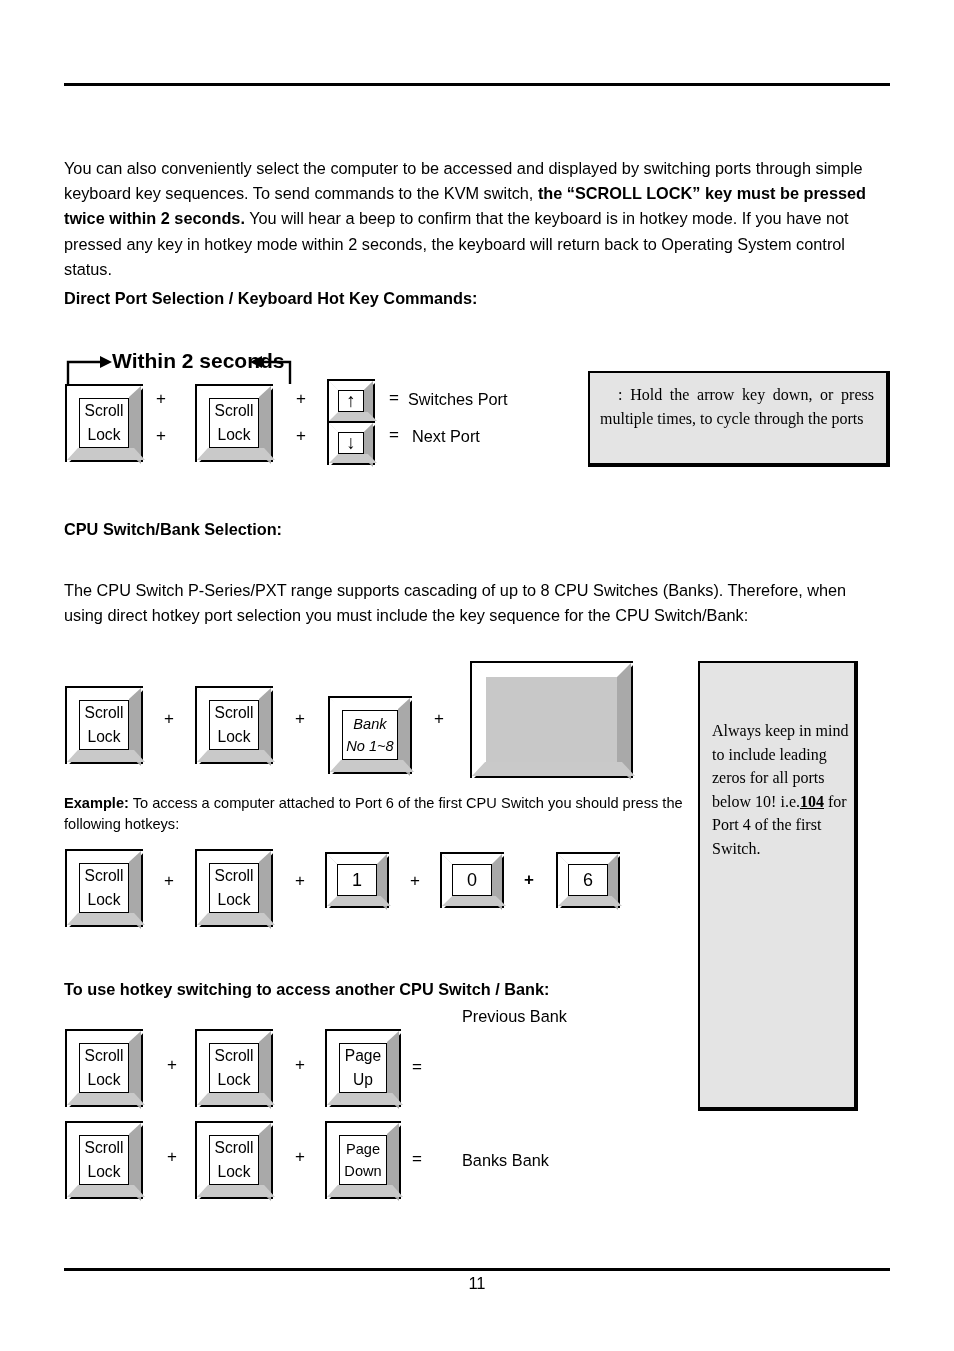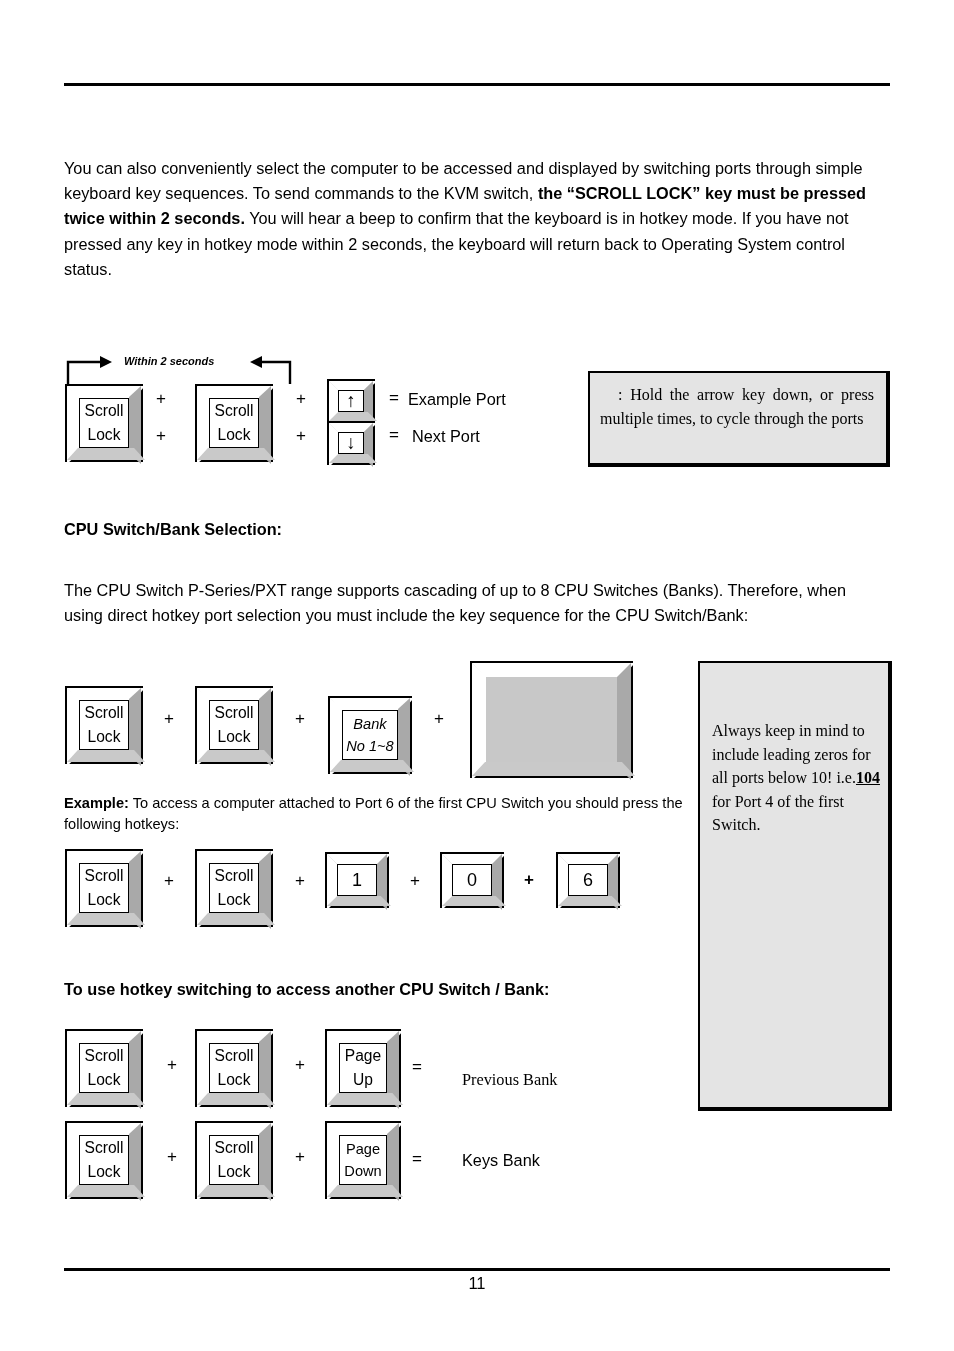--- a/index.html
+++ b/index.html
@@ -157,50 +157,50 @@
   }
   #note-arrowkey {
     left: 588px; top: 371px;
     width: 302px; height: 96px;
     padding: 10px 12px 8px 10px;
   }
   #note-arrowkey .txt { text-indent: 18px; }
 
   #note-leadingzeros {
     left: 698px; top: 661px;
-    width: 194px; height: 450px;
+    width: 160px; height: 450px;
     padding: 56px 2px 10px 12px;
   }
   #note-leadingzeros .txt { text-align: left; font-size: 16px; line-height: 23.6px; }
   #note-leadingzeros .txt u { text-decoration: underline; font-weight: bold; }
   #note-leadingzeros .blockb { font-weight: bold; display: block; margin-top: 23px; }
 
   
   #within-label {
     position: absolute;
-    left: 124px; top: 352px;
-    font-size: 11px;
+    left: 112px; top: 352px;
+    font-size: 21px;
     font-weight: bold;
     line-height: 18px;
     white-space: nowrap;
-    font-style: italic;
   }
   .anno-svg { position: absolute; left: 0; top: 0; overflow: visible; }
 </style>
 </head>
 <body>
 
 <div class="page">
 
   <div class="hrule" id="header-rule"></div>
 
   <div class="para" id="intro-para">
     <span>You can also conveniently select the computer to be accessed and displayed by switching ports through simple keyboard key sequences. To send commands to the KVM switch, </span><b>the “SCROLL LOCK” key must be pressed twice within 2 seconds.</b><span> You will hear a beep to confirm that the keyboard is in hotkey mode. If you have not pressed any key in hotkey mode within 2 seconds, the keyboard will return back to Operating System control status.</span>
   </div>
 
+  <div class="heading" id="heading-direct-port">Direct Port Selection / Keyboard Hot Key Commands:</div>
 
   <div>
 
     <svg class="anno-svg" width="954" height="1351">
 
       <path d="M 68 384 L 68 362 L 100 362" stroke="#000" stroke-width="2.4" fill="none"></path>
       <polygon points="100,356 112,362 100,368" fill="#000"></polygon>
 
       <path d="M 290 384 L 290 362 L 262 362" stroke="#000" stroke-width="2.4" fill="none"></path>
       <polygon points="262,356 250,362 262,368" fill="#000"></polygon>
@@ -258,21 +258,21 @@
         <i class="l" style="left:0;top:0;width:9px;height:44px; clip-path:polygon(0 0,100% 20%,100% 80%,0 100%);"></i>
         <i class="r" style="right:0;top:0;width:9px;height:44px; clip-path:polygon(100% 0,100% 100%,0 80%,0 20%);"></i>
         <i class="b" style="left:0;bottom:0;width:48px;height:9px; clip-path:polygon(19% 0,81% 0,100% 100%,0 100%);"></i>
       </div>
       <div class="face" style="left:9px; top:9px; right:9px; bottom:9px;">
         <div class="label">↓</div>
       </div>
     </div>
 
     <div class="op" style="left:385px; top:389px;">=</div>
-    <div class="res" style="left:408px; top:389px;">Example Port</div>
+    <div class="res" style="left:408px; top:389px;">Switches Port</div>
 
     <div class="op" style="left:385px; top:426px;">=</div>
     <div class="res" style="left:412px; top:426px;">Next Port</div>
   </div>
 
   <div class="notebox" id="note-arrowkey">
     <div class="txt">:  Hold the arrow key down, or press multiple times, to cycle through the ports</div>
   </div>
 
   <div class="heading" id="heading-cpu-bank">CPU Switch/Bank Selection:</div>
@@ -460,21 +460,21 @@
         <i class="r" style="right:0;top:0;width:12px;height:78px; clip-path:polygon(100% 0,100% 100%,0 86%,0 14%);"></i>
         <i class="b" style="left:0;bottom:0;width:76px;height:12px; clip-path:polygon(14% 0,86% 0,100% 100%,0 100%);"></i>
       </div>
       <div class="face align-left" style="left:12px; top:12px; right:12px; bottom:12px;">
         <div class="label">Page
 Up</div>
       </div>
     </div>
 
     <div class="op" style="left:408px; top:1058px;">=</div>
-    <div class="res" style="left:462px; top:1070px;font-family:Liberation Serif, serif;">Previous Bank</div>
+    <div class="res" style="left:462px; top:1006px;">Previous Bank</div>
 
     <div class="key" style="left:65px; top:1121px; width:78px; height:78px;">
       <div class="bev">
         <i class="t" style="left:0;top:0;width:78px;height:12px; clip-path:polygon(0 0,100% 0,86% 100%,14% 100%);"></i>
         <i class="l" style="left:0;top:0;width:12px;height:78px; clip-path:polygon(0 0,100% 14%,100% 86%,0 100%);"></i>
         <i class="r" style="right:0;top:0;width:12px;height:78px; clip-path:polygon(100% 0,100% 100%,0 86%,0 14%);"></i>
         <i class="b" style="left:0;bottom:0;width:78px;height:12px; clip-path:polygon(14% 0,86% 0,100% 100%,0 100%);"></i>
       </div>
       <div class="face" style="left:12px; top:12px; right:12px; bottom:12px;">
         <div class="label">Scroll
@@ -506,19 +506,19 @@
         <i class="r" style="right:0;top:0;width:12px;height:78px; clip-path:polygon(100% 0,100% 100%,0 86%,0 14%);"></i>
         <i class="b" style="left:0;bottom:0;width:76px;height:12px; clip-path:polygon(14% 0,86% 0,100% 100%,0 100%);"></i>
       </div>
       <div class="face align-left" style="left:12px; top:12px; right:12px; bottom:12px;">
         <div class="label">Page
 Down</div>
       </div>
     </div>
 
     <div class="op" style="left:408px; top:1150px;">=</div>
-    <div class="res" style="left:462px; top:1150px;">Keys Bank</div>
+    <div class="res" style="left:462px; top:1150px;">Banks Bank</div>
   </div>
 
   <div class="hrule" id="footer-rule"></div>
   <div id="page-number">11</div>
 
 </div>
 
 </body></html>

